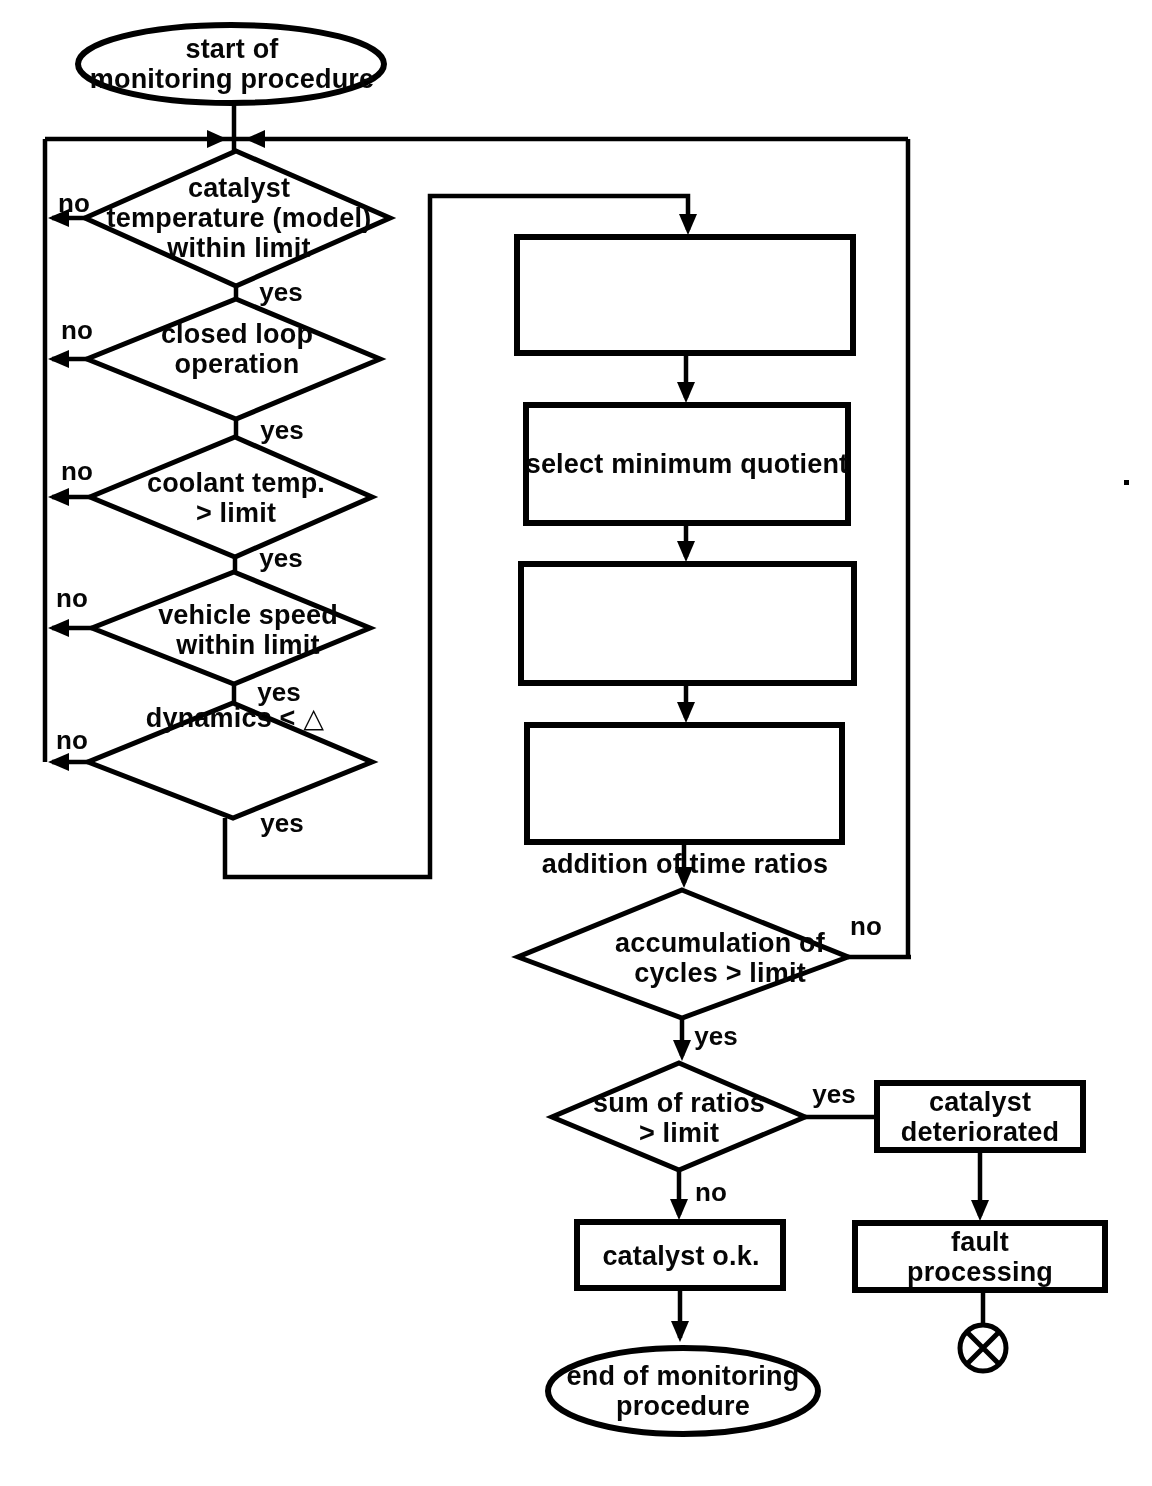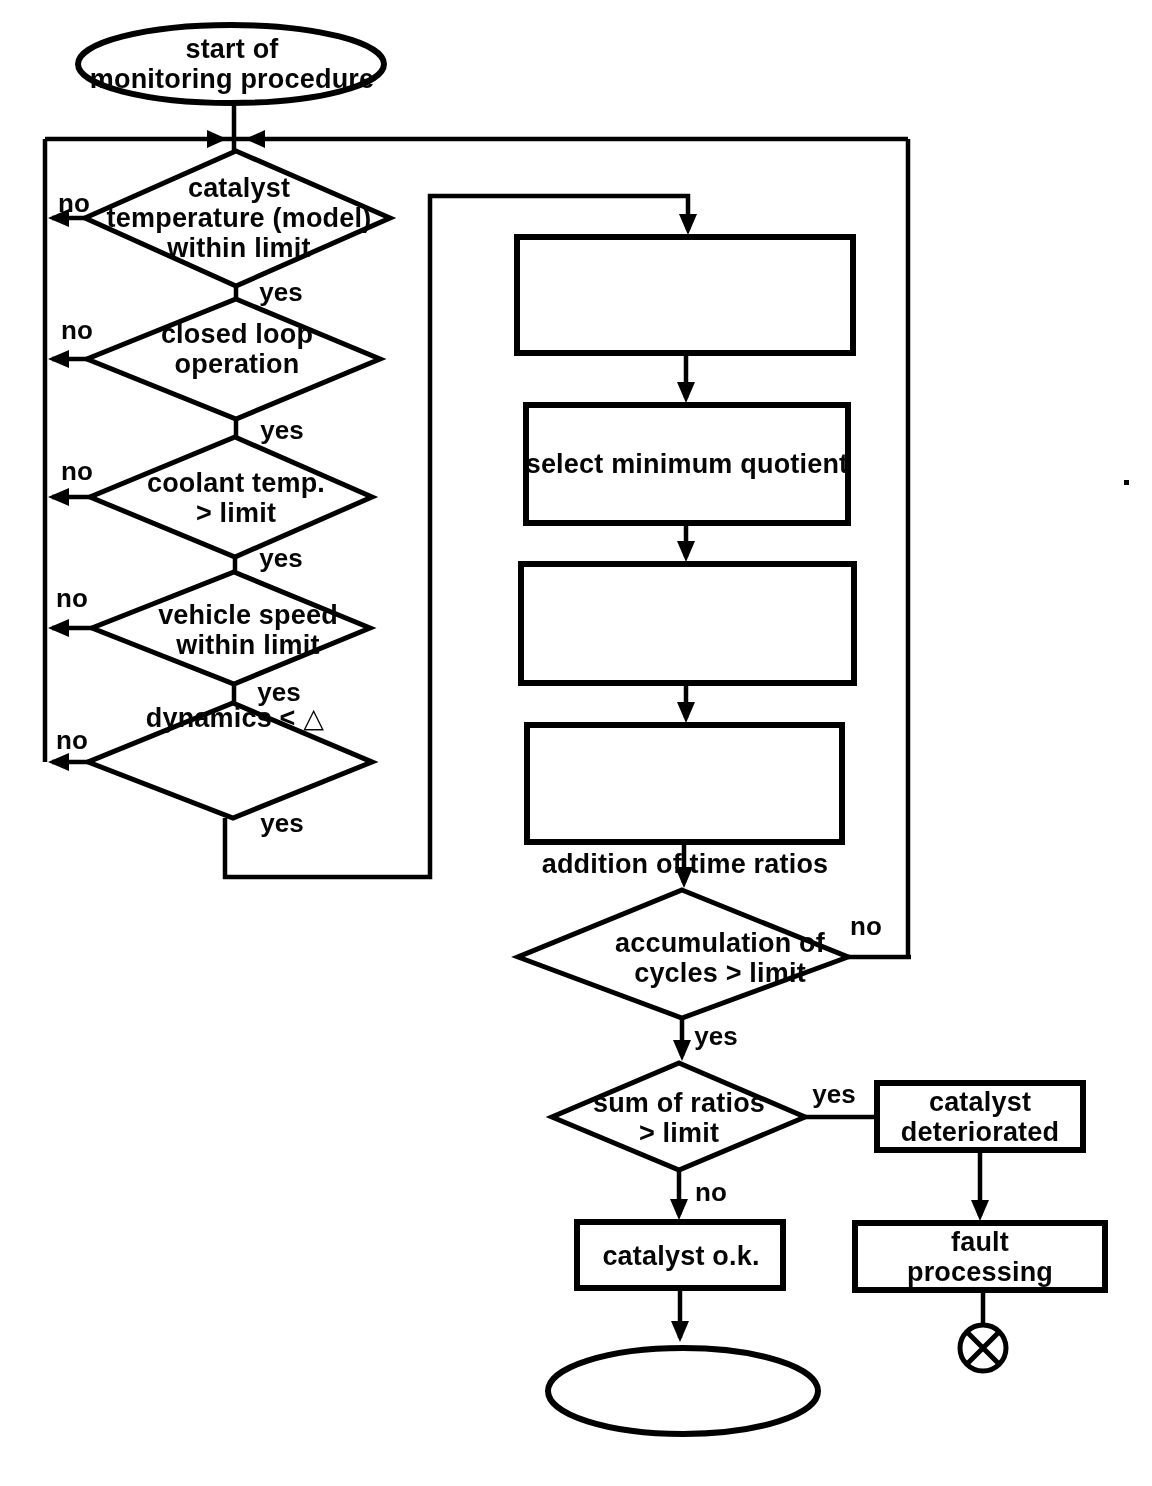--- a/index.html
+++ b/index.html
@@ -133,20 +133,22 @@
 
   <div class="lbl" style="left:720px;top:958px;">accumulation of
 cycles  &gt; limit</div>
   <div class="lbl" style="left:679px;top:1118px;">sum of ratios
 &gt; limit</div>
 
   <div class="lbl" style="left:681px;top:1256px;">catalyst o.k.</div>
   <div class="lbl" style="left:980px;top:1117px;">catalyst
 deteriorated</div>
   <div class="lbl" style="left:980px;top:1257px;">fault processing</div>
+  <div class="lbl" style="left:683px;top:1391px;">end of monitoring
+procedure</div>
 
   <div class="tag" style="left:74px;top:203px;">no</div>
   <div class="tag" style="left:281px;top:292px;">yes</div>
   <div class="tag" style="left:77px;top:330px;">no</div>
   <div class="tag" style="left:282px;top:430px;">yes</div>
   <div class="tag" style="left:77px;top:471px;">no</div>
   <div class="tag" style="left:281px;top:558px;">yes</div>
   <div class="tag" style="left:72px;top:598px;">no</div>
   <div class="tag" style="left:279px;top:692px;">yes</div>
   <div class="tag" style="left:72px;top:740px;">no</div>

